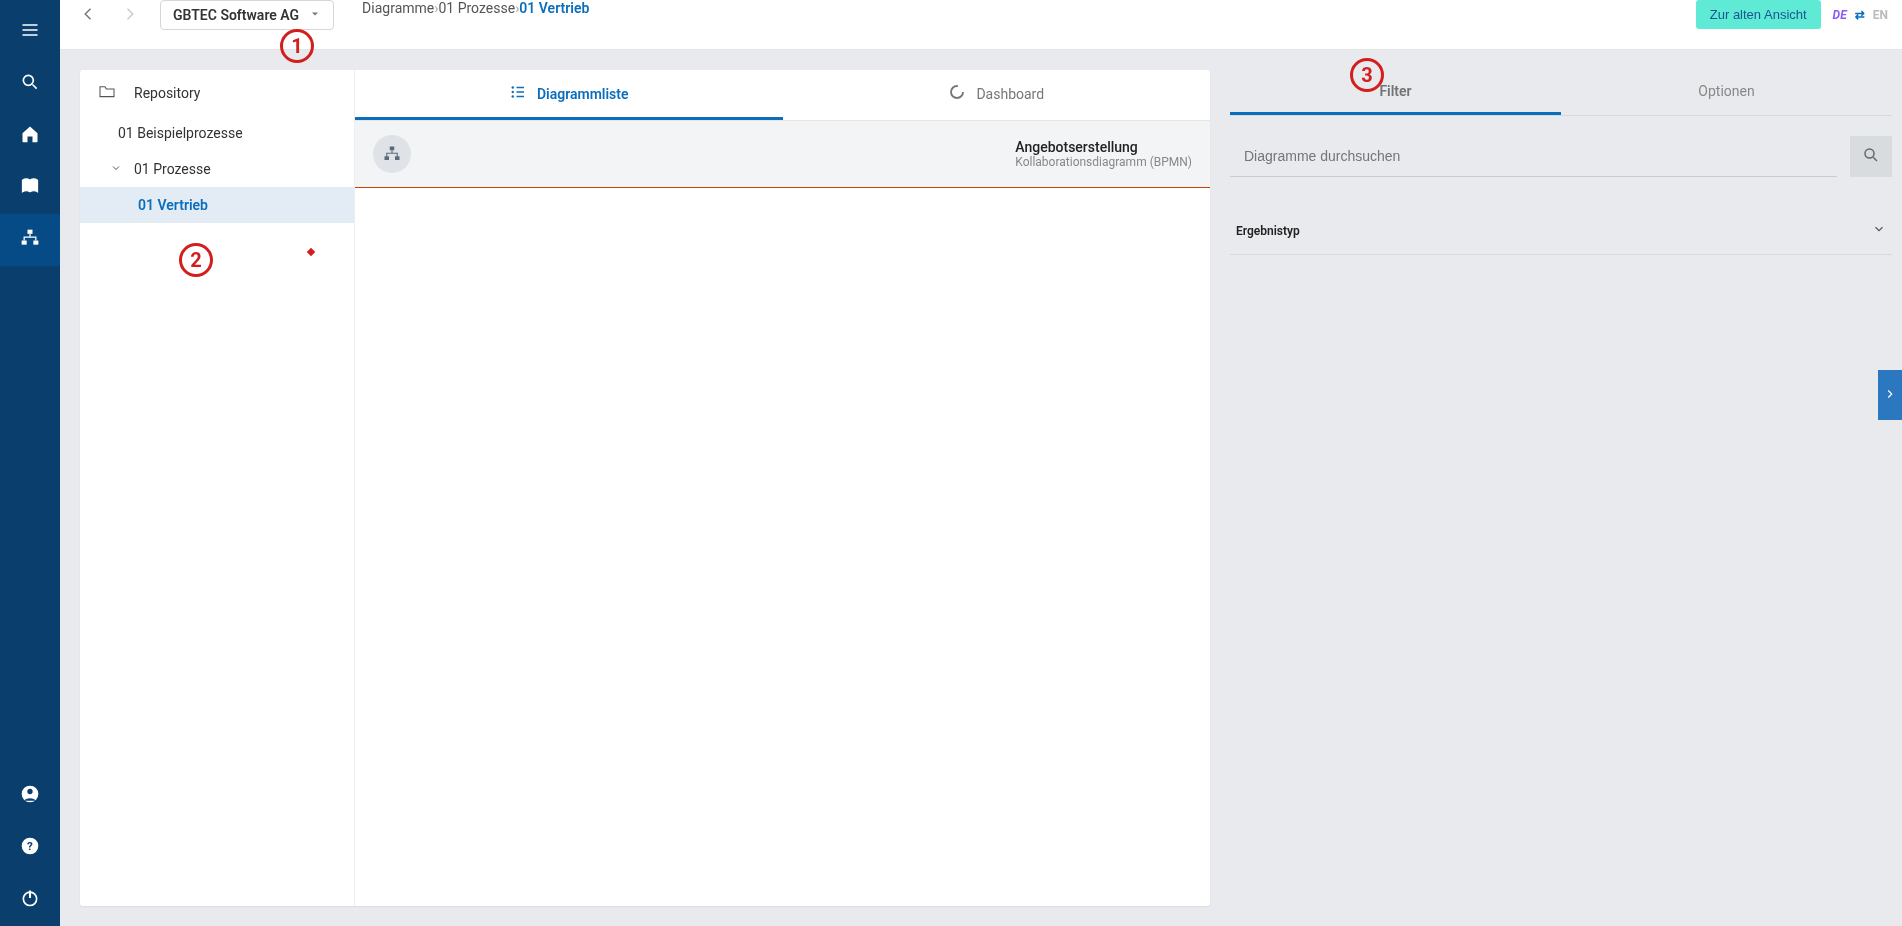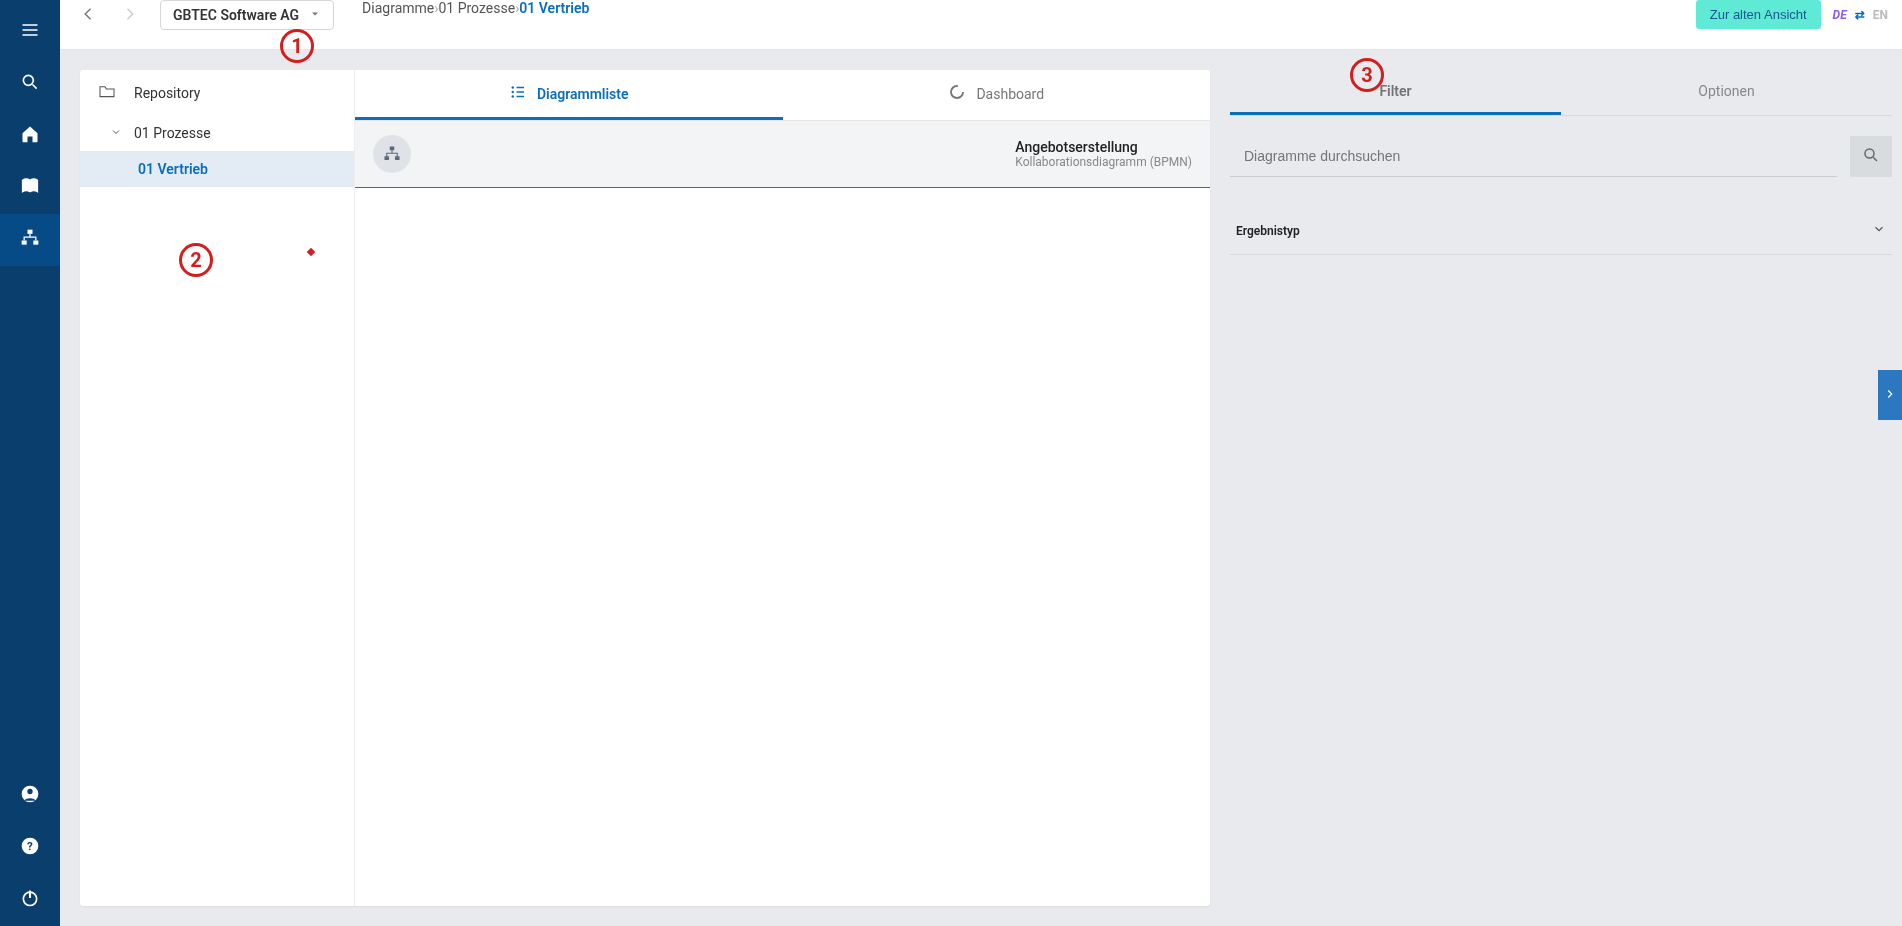--- a/index.html
+++ b/index.html
@@ -171,20 +171,23 @@
 
   <div class="content">
     <div class="panel-left">
 
       <div class="tree" style="position:relative;">
         <div class="tree-header">
           <span><svg viewBox="0 0 24 20">
                 <path d="M2 4h7l2 3h11v11H2z"></path>
               </svg></span>
           <span>Repository</span>
+        </div>
+        <div class="tree-node">
+          <span>01 Beispielprozesse</span>
         </div>
         <div class="tree-node level2">
           <span><svg viewBox="0 0 24 24">
                 <path d="M6 9l6 6 6-6"></path>
               </svg></span>
           <span>01 Prozesse</span>
         </div>
         <div class="tree-node level3 selected">
           <span>01 Vertrieb</span>
         </div>

